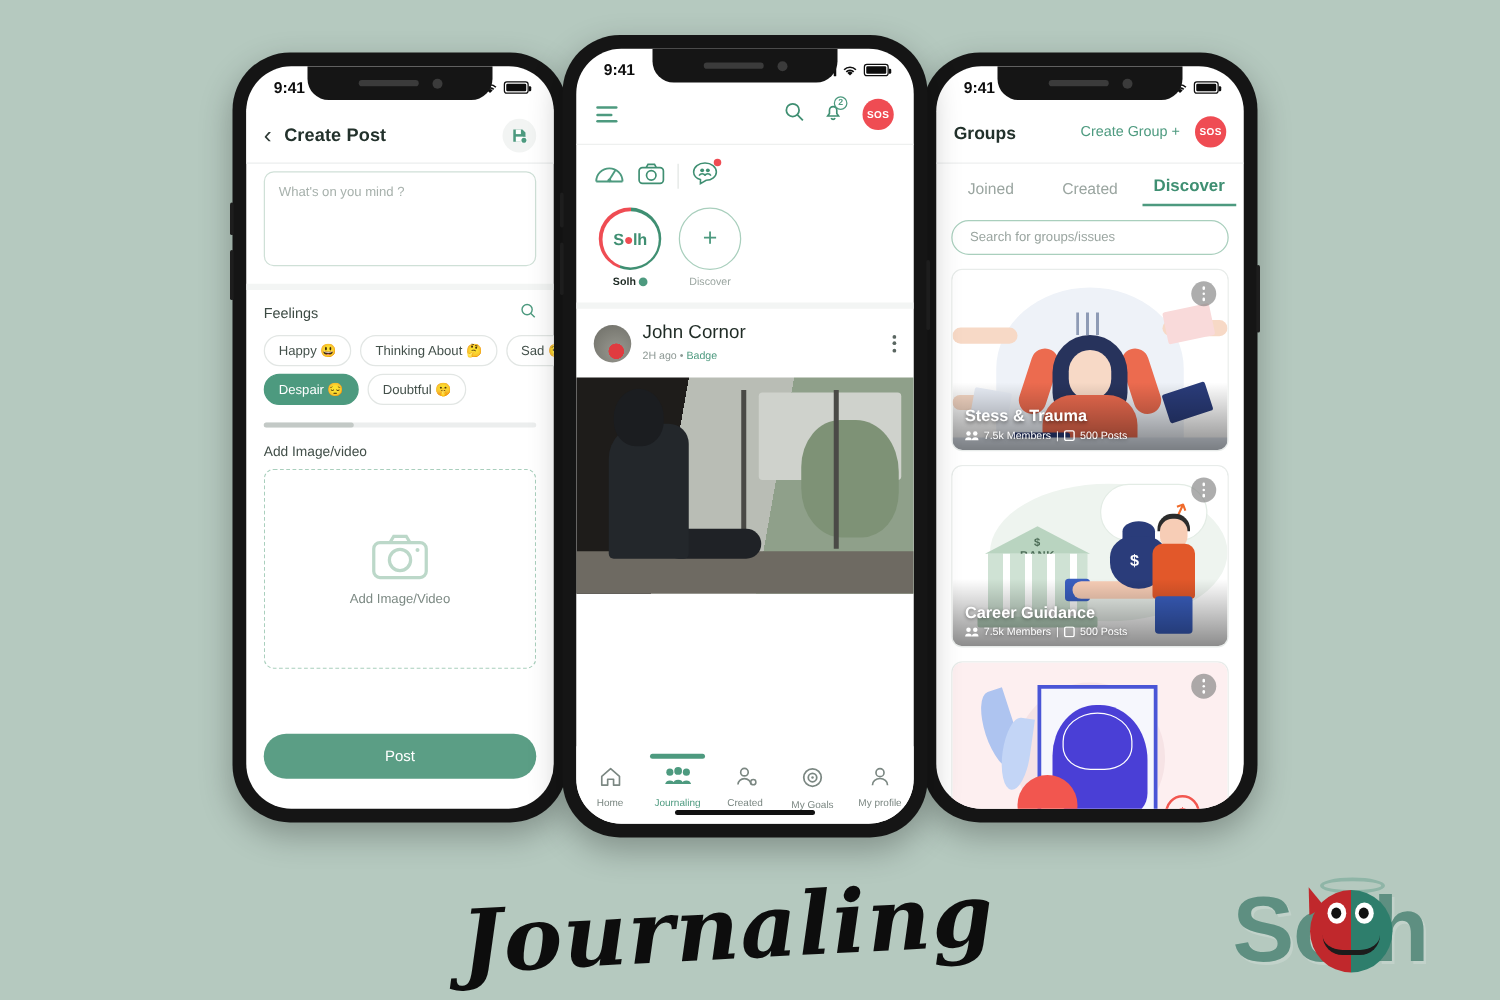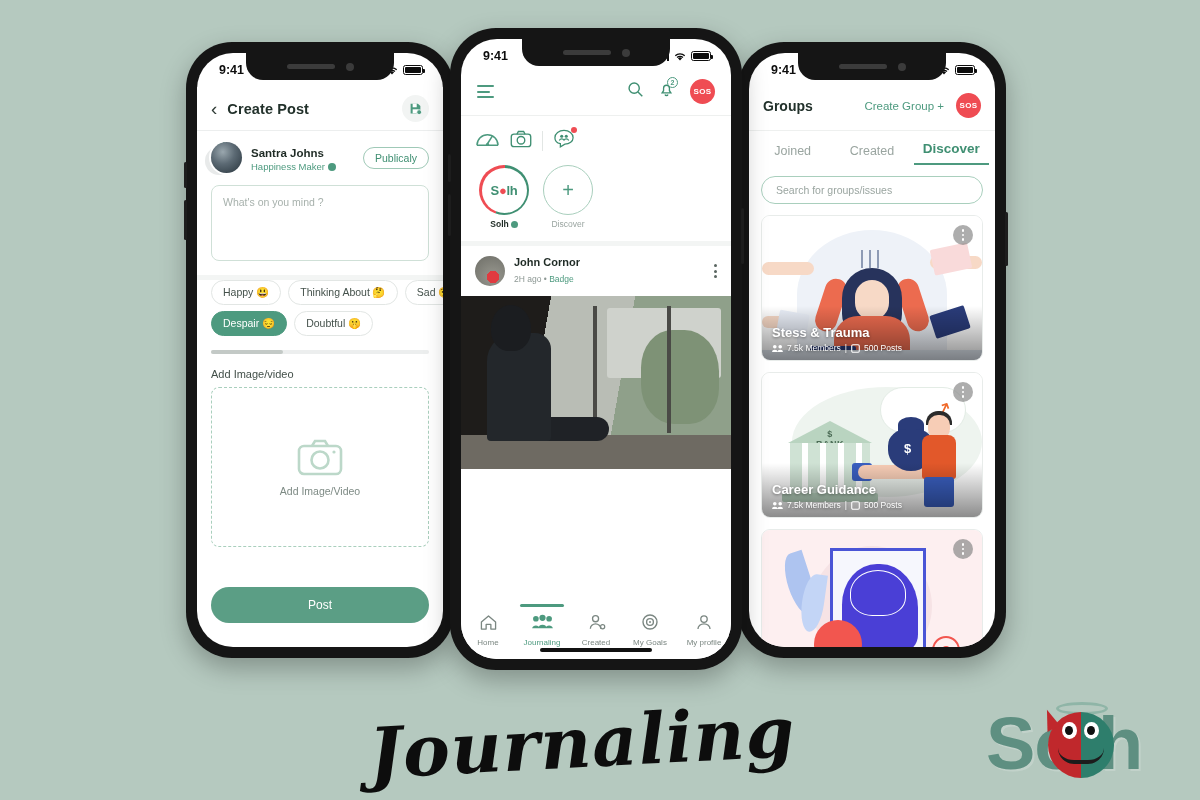--- a/index.html
+++ b/index.html
@@ -159,21 +159,21 @@
     width:50px;height:50px;border-radius:50%;border:1px solid #a9cfbd;
     display:flex;align-items:center;justify-content:center;color:#4d9a7f;font-size:20px;font-weight:300;
   }
   .disc-lbl { font-size:8.5px; color:#9aa5a0; margin-top:4px;}
   .p2-sep { height: 5px; background:#f3f5f4; }
   .post-head { display:flex; align-items:center; padding: 10px 14px; }
   .avatar2 {
     width:30px;height:30px;border-radius:50%;
     background: radial-gradient(circle at 60% 70%, #e03b40 0 22%, #8e8e86 23%, #6d6d66 100%);
   }
-  .ph-name { font-size: 11px; font-weight:bold; color:#1f2b25;}
+  .ph-name { font-size: 15px; font-weight:normal; color:#1f2b25;}
   .ph-sub { font-size: 8.5px; color:#8d9894; }
   .ph-sub b { color:#4d9a7f; font-weight:normal;}
   .kebab { margin-left:auto; display:flex;flex-direction:column;gap:2.5px;align-items:center;}
   .kebab i{width:3px;height:3px;border-radius:50%;background:#5a6661;display:block;}
   .post-body { padding: 2px 14px 10px; }
   .hashtag { font-size: 11px; font-weight:bold; color:#ef4c53; }
   .ptext { font-size: 10.5px; color:#5d6a65; line-height:1.45; margin-top:2px;}
   .seemore { color:#4d9a7f; font-weight:bold;}
   .post-photo {
     height: 173px; position: relative; overflow: hidden;
@@ -362,40 +362,36 @@
       <span class="save-chip">
         <svg width="13" height="13" viewBox="0 0 16 16">
           <path d="M2 2h9l3 3v9H2z" fill="#4d9a7f"></path>
           <rect x="4.5" y="2" width="5" height="4.5" fill="#ffffff"></rect>
           <rect x="4.5" y="9" width="7" height="5" fill="#ffffff"></rect>
           <circle cx="12.5" cy="12.5" r="3" fill="#4d9a7f" stroke="#ffffff" stroke-width="1"></circle>
         </svg>
       </span>
     </div>
 
-    <div class="p1-user">
-      <span class="ghost-av"></span>
-      <span class="swap-ic">⇄</span>
-      <span class="avatar1"></span>
-      <span class="u-meta">
-        <span class="u-name">Santra Johns</span>
-        <span class="u-role">
-          <span>Happiness Maker</span>
-          <i class="verif"></i>
-        </span>
-      </span>
-      <span class="pub-chip">Publicaly</span>
-    </div>
 
     <div class="ta-box">
       <span>What's on you mind ?</span>
     </div>
 
     <div class="p1-divider"></div>
 
+    <div class="sec-head">
+      <span class="sec-title">Feelings</span>
+      <span style="margin-left:auto">
+        <svg width="13" height="13" viewBox="0 0 16 16">
+          <circle cx="7" cy="7" r="5" stroke="#4d9a7f" stroke-width="1.4" fill="none"></circle>
+          <line x1="10.8" y1="10.8" x2="14.5" y2="14.5" stroke="#4d9a7f" stroke-width="1.4"></line>
+        </svg>
+      </span>
+    </div>
 
     <div class="chiprow">
       <span class="chip"><span>Happy</span> <span>😃</span></span>
       <span class="chip"><span>Thinking About</span> <span>🤔</span></span>
       <span class="chip"><span>Sad</span> <span>😟</span></span>
     </div>
     <div class="chiprow">
       <span class="chip sel"><span>Despair</span> <span>😔</span></span>
       <span class="chip"><span>Doubtful</span> <span>🤫</span></span>
     </div>

